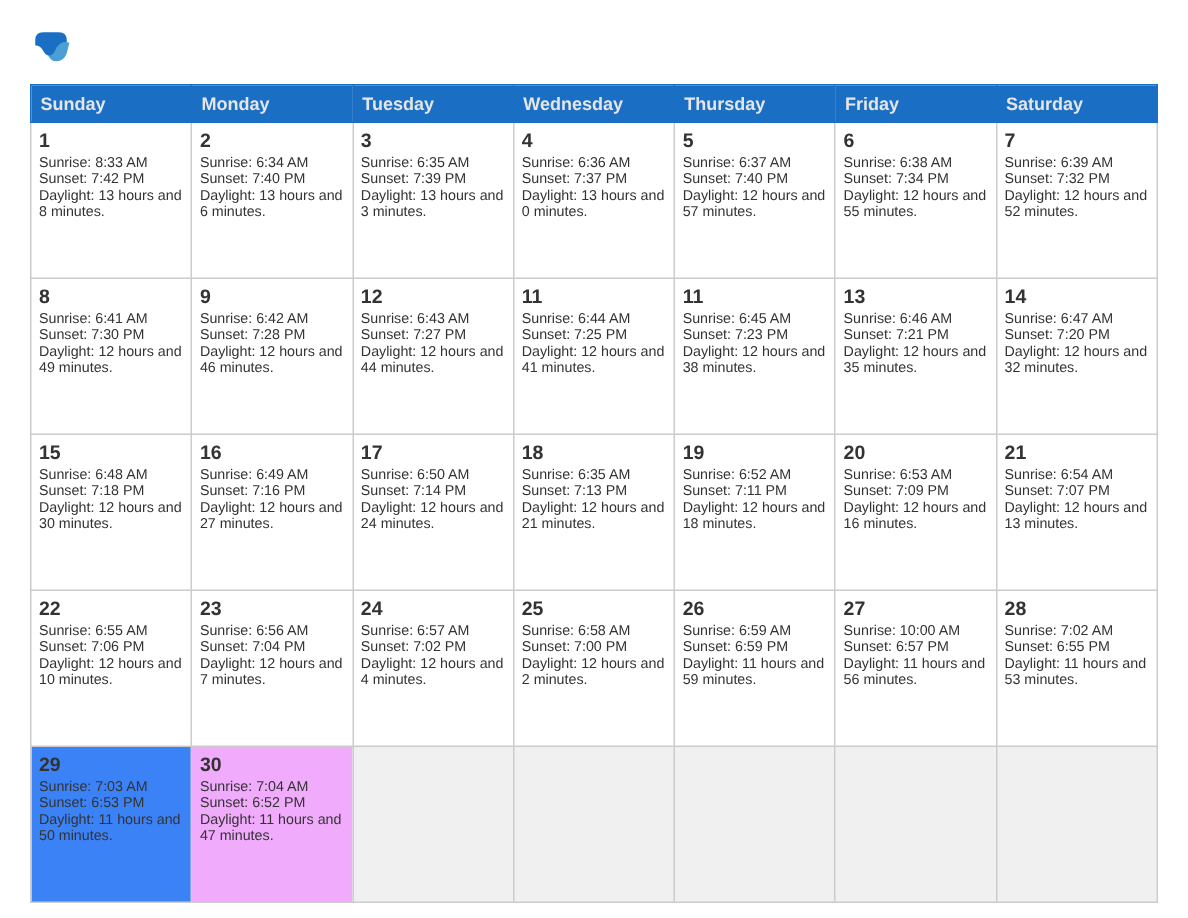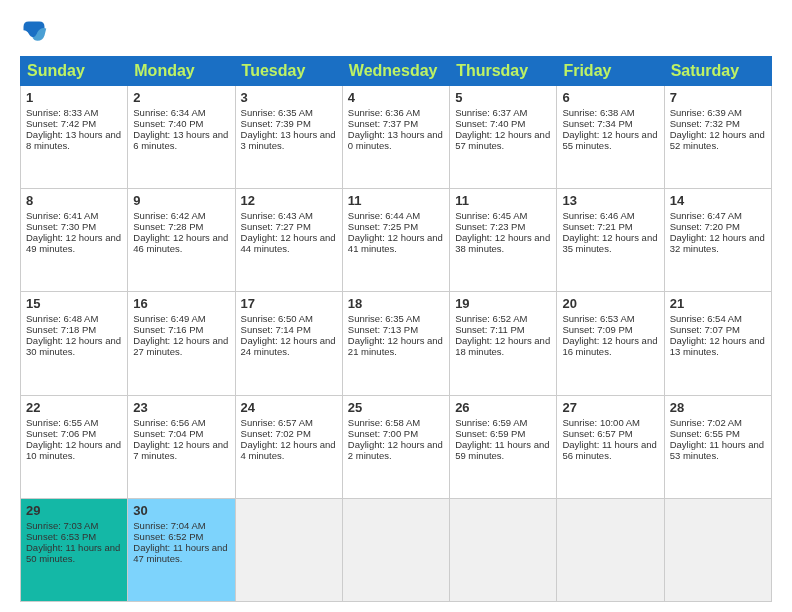--- a/index.html
+++ b/index.html
@@ -60,22 +60,22 @@
       color: #555;
     }
     .calendar {
       flex: 1;
       border-collapse: collapse;
       width: 100%;
       table-layout: fixed;
     }
     .calendar th {
       background: #1a6fc4;
-      color: #bef264;
-      font-size: 16px;
+      color: #e5e5e5;
+      font-size: 12px;
       font-weight: bold;
       text-align: left;
       padding: 5px 6px;
       border: 1px solid #1a6fc4;
     }
     .calendar td {
       border: 1px solid #ccc;
       vertical-align: top;
       padding: 4px 5px;
       font-size: 9.5px;
@@ -161,22 +161,22 @@
         <tr>
           <td><span class="day-num">22</span><span>Sunrise: 6:55 AM</span><br><span>Sunset: 7:06 PM</span><br><span>Daylight: 12 hours and 10 minutes.</span></td>
           <td><span class="day-num">23</span><span>Sunrise: 6:56 AM</span><br><span>Sunset: 7:04 PM</span><br><span>Daylight: 12 hours and 7 minutes.</span></td>
           <td><span class="day-num">24</span><span>Sunrise: 6:57 AM</span><br><span>Sunset: 7:02 PM</span><br><span>Daylight: 12 hours and 4 minutes.</span></td>
           <td><span class="day-num">25</span><span>Sunrise: 6:58 AM</span><br><span>Sunset: 7:00 PM</span><br><span>Daylight: 12 hours and 2 minutes.</span></td>
           <td><span class="day-num">26</span><span>Sunrise: 6:59 AM</span><br><span>Sunset: 6:59 PM</span><br><span>Daylight: 11 hours and 59 minutes.</span></td>
           <td><span class="day-num">27</span><span>Sunrise: 10:00 AM</span><br><span>Sunset: 6:57 PM</span><br><span>Daylight: 11 hours and 56 minutes.</span></td>
           <td><span class="day-num">28</span><span>Sunrise: 7:02 AM</span><br><span>Sunset: 6:55 PM</span><br><span>Daylight: 11 hours and 53 minutes.</span></td>
         </tr>
         <tr>
-          <td style="background: #14b8a6;"><span class="day-num">29</span><span>Sunrise: 7:03 AM</span><br><span>Sunset: 6:53 PM</span><br><span>Daylight: 11 hours and 50 minutes.</span></td>
-          <td style="background: #7dd3fc; margin-left: 47px;"><span class="day-num">30</span><span>Sunrise: 7:04 AM</span><br><span>Sunset: 6:52 PM</span><br><span>Daylight: 11 hours and 47 minutes.</span></td>
+          <td style="background: #3b82f6;"><span class="day-num">29</span><span>Sunrise: 7:03 AM</span><br><span>Sunset: 6:53 PM</span><br><span>Daylight: 11 hours and 50 minutes.</span></td>
+          <td style="background: #f0abfc; margin-left: 47px;"><span class="day-num">30</span><span>Sunrise: 7:04 AM</span><br><span>Sunset: 6:52 PM</span><br><span>Daylight: 11 hours and 47 minutes.</span></td>
           <td class="cell-empty"></td>
           <td class="cell-empty"></td>
           <td class="cell-empty"></td>
           <td class="cell-empty"></td>
           <td class="cell-empty"></td>
         </tr>
       </tbody>
   </table>
 </div>
 

